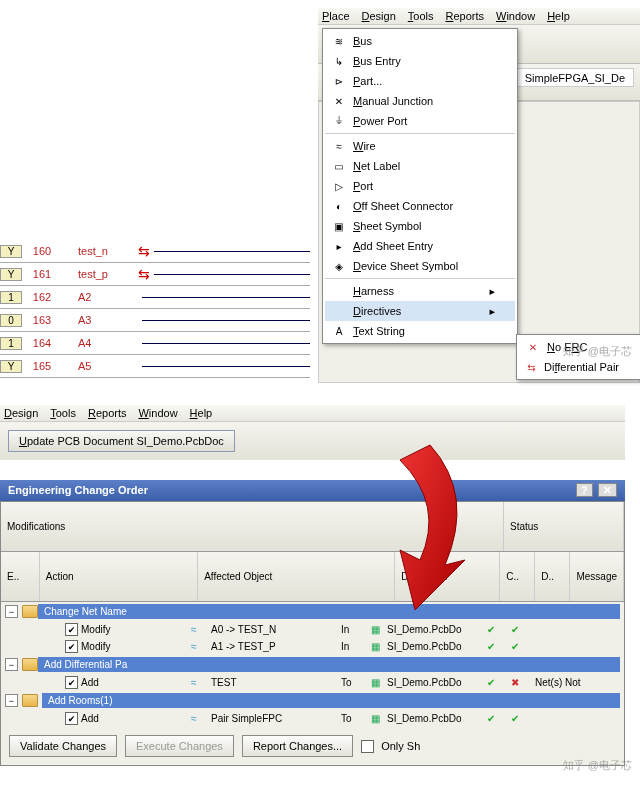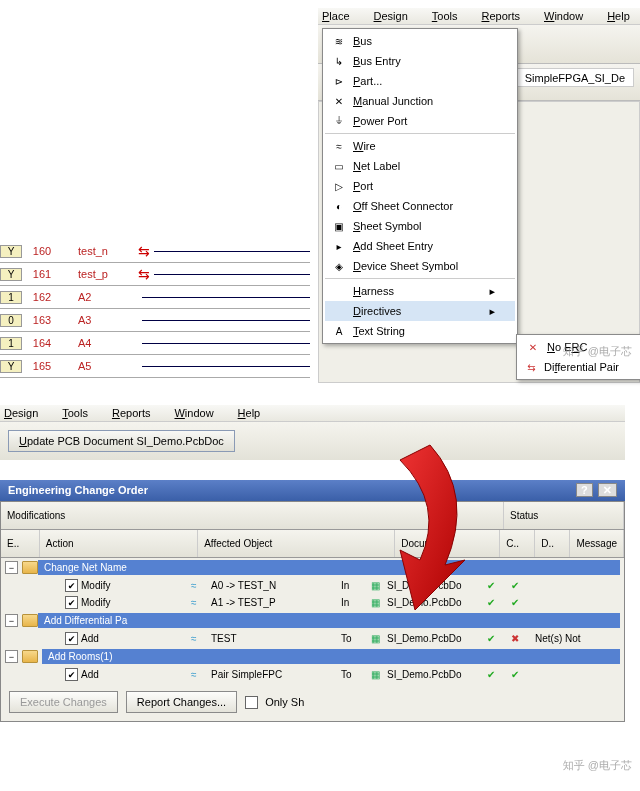--- a/index.html
+++ b/index.html
@@ -1,16 +1,16 @@
 <!DOCTYPE html>
 <html><head>
 <meta charset="utf-8">
 <style>
 body{margin:0;font-family:Tahoma,Arial,sans-serif;font-size:11px;background:#fff;width:640px;height:791px;position:relative;overflow:hidden}
-.menubar{background:linear-gradient(#f8f8f5,#e9e8e0);border-bottom:1px solid #ccc;padding:2px 4px;display:flex;gap:24px}
+.menubar{background:linear-gradient(#f8f8f5,#e9e8e0);border-bottom:1px solid #ccc;padding:2px 4px;display:flex;gap:12px}
 .menubar span{cursor:pointer}
 .menubar span u{text-decoration:underline}
 .dropdown{position:absolute;background:#fff;border:1px solid #8a8a8a;box-shadow:2px 2px 4px rgba(0,0,0,0.3);padding:2px}
 .dropdown-item{display:flex;align-items:center;padding:2px 20px 2px 4px;cursor:pointer;white-space:nowrap}
 .dropdown-item.highlight{background:#d6e5f5}
 .dropdown-icon{width:20px;height:16px;display:inline-flex;align-items:center;justify-content:center;margin-right:4px;font-size:10px}
 .dropdown-sep{border-top:1px solid #ccc;margin:2px 0}
 .arrow-right{margin-left:auto;padding-left:20px}
 .toolbar-bg{background:linear-gradient(#f5f4ef,#e5e3d8);border-bottom:1px solid #bbb;height:30px;padding:4px}
 .folder-tab{display:inline-flex;align-items:center;background:#fff;border:1px solid #ccc;padding:2px 8px;gap:16px}
@@ -19,21 +19,21 @@
 .sch-pin{width:20px;background:#f5f0c0;border:1px solid #999;text-align:center;font-size:10px}
 .sch-num{width:40px;color:#b22;text-align:center;padding-right:8px}
 .sch-net{width:60px;color:#b22;padding-left:8px}
 .sch-line{flex:1;height:1px;background:#004;margin-left:4px}
 .diffpair-sym{color:#c00;font-size:14px}
 .panel2{position:absolute;left:15;top:405px;width:625px}
 .submenu-btn{background:linear-gradient(#f8f8f5,#e0dfd5);border:1px solid #8a9ab5;padding:4px 10px;margin:4px;display:inline-block}
 .eco-title{background:linear-gradient(#5b7fc7,#3a5fa8);color:#fff;padding:4px 8px;font-weight:bold;display:flex;justify-content:space-between}
 .eco-body{background:#f0efe8;border:1px solid #888}
 .eco-colhdr{display:flex;background:linear-gradient(#f5f4ee,#e3e2d8);border-bottom:1px solid #999}
-.eco-colhdr>div{padding:8px 6px;border-right:1px solid #ccc;font-size:10px}
+.eco-colhdr>div{padding:19px 6px;border-right:1px solid #ccc;font-size:10px}
 .eco-row{display:flex;align-items:center;padding:2px 4px;font-size:10px}
 .eco-group{background:#5581d1;color:#fff;padding:2px 6px;font-size:10px;display:flex;align-items:center}
 .eco-btns{padding:8px;display:flex;gap:8px;align-items:center}
 .btn{background:linear-gradient(#fdfdfb,#e4e3da);border:1px solid #8a8a8a;padding:4px 10px;cursor:pointer;font-size:11px}
 .folder-icon{width:14px;height:11px;background:linear-gradient(#f7d88b,#e8b54a);border:1px solid #b8923a;border-radius:1px;display:inline-block}
 .check{color:#2a2}
 .tree-toggle{width:11px;height:11px;border:1px solid #888;background:#fff;display:inline-flex;align-items:center;justify-content:center;font-size:9px;margin-right:4px}
 .checkbox{width:11px;height:11px;border:1px solid #666;background:#fff;display:inline-flex;align-items:center;justify-content:center;font-size:9px;margin-right:3px}
 .red-arrow{position:absolute;left:280px;top:435px;pointer-events:none}
 .watermark{position:absolute;right:8px;color:#888;font-size:11px;opacity:.7}
@@ -278,20 +278,21 @@
           <span style="width:130px">Pair SimpleFPC</span>
           <span style="width:30px">To</span>
           <span style="width:16px;color:#2a5">▦</span>
           <span style="width:100px">SI_Demo.PcbDo</span>
           <span style="width:24px" class="check">✔</span>
           <span style="width:24px;color:#2a2">✔</span>
           <span></span>
         </div>
       </div>
     <div class="eco-btns">
+      <button class="btn">Validate Changes</button>
       <button class="btn" style="color:#999">Execute Changes</button>
       <button class="btn">Report Changes...</button>
       <label style="display:flex;align-items:center;gap:4px">
         <span class="checkbox"></span>
         <span>Only Sh</span>
       </label>
     </div>
   </div>
 </div>
 

